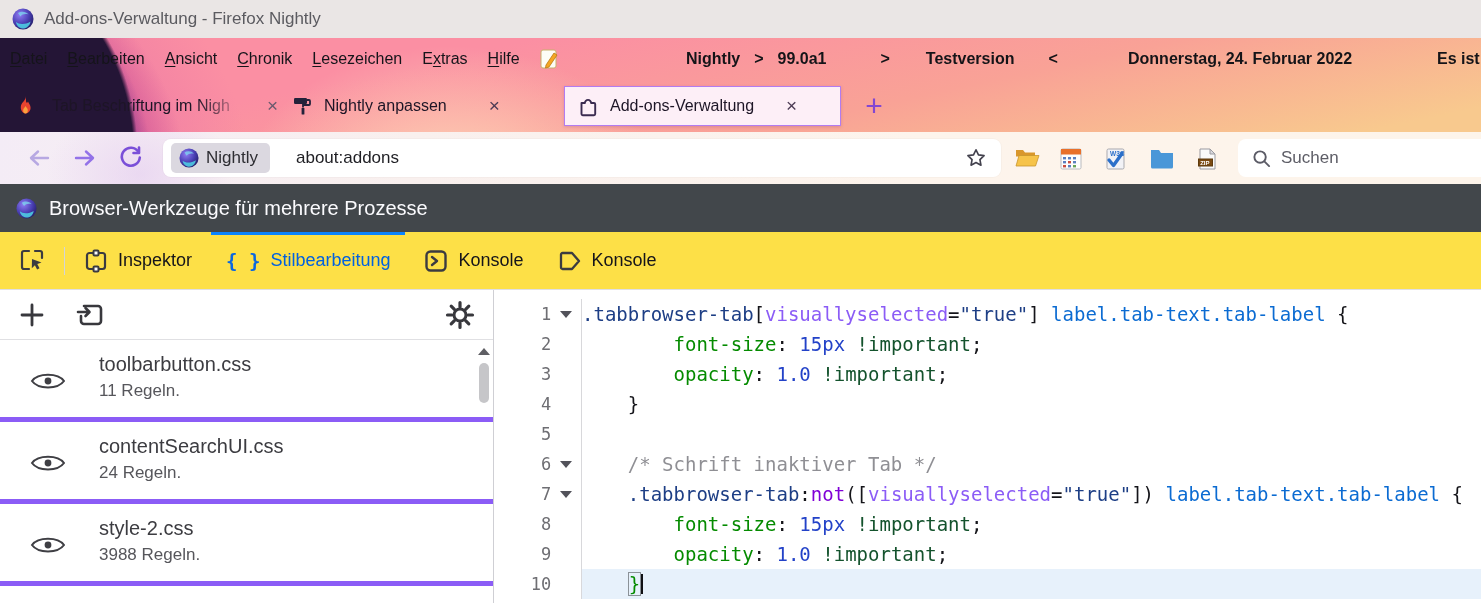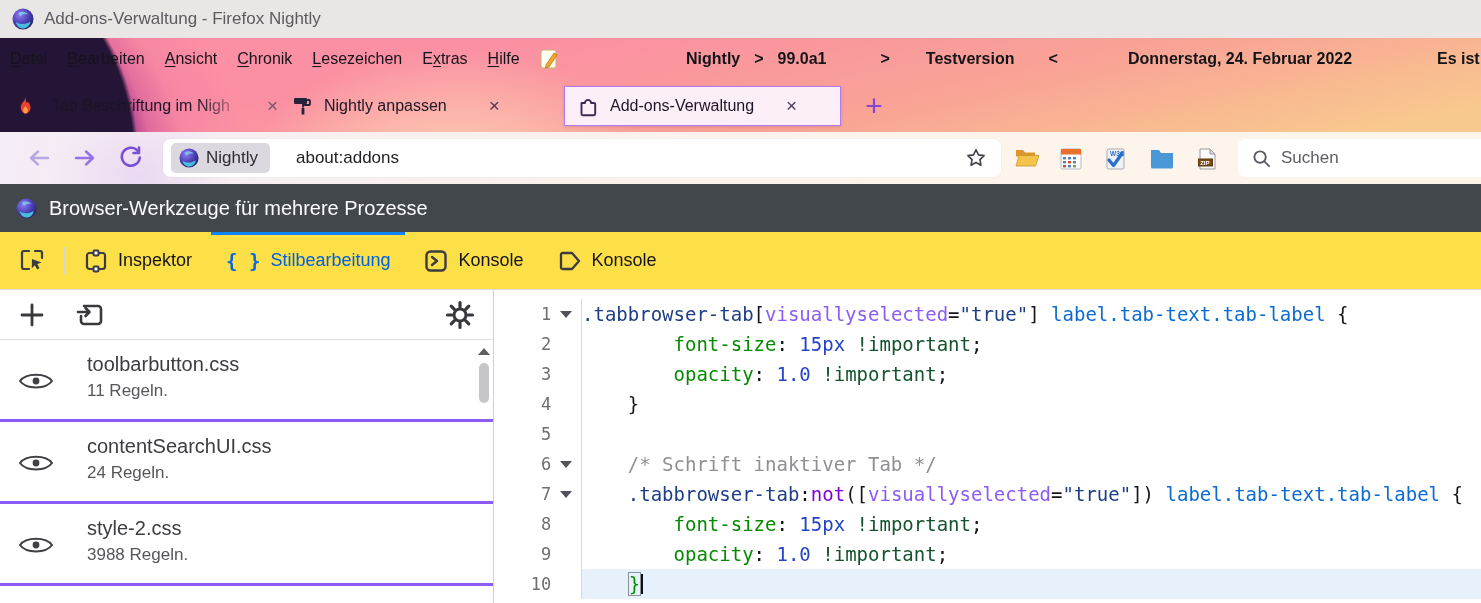--- a/index.html
+++ b/index.html
@@ -81,21 +81,21 @@
   .brace-glyph { font-family:"DejaVu Sans Mono", monospace; font-size:19px; font-weight:bold; color:#3b3b40; }
   .dt-tab.active .brace-glyph { color:#0a66e0; }
 
   .dt-main { display:flex; height:313px; }
   .se-sidebar { position:relative; width:494px; border-right:1px solid #cfcfd4; background:#fff; }
   .se-toolbar { height:50px; border-bottom:1px solid #e0e0e3; display:flex; align-items:center; }
   .se-toolbar .tb-plus { margin-left:18px; }
   .se-toolbar .tb-import { margin-left:28px; }
   .se-toolbar .tb-gear { margin-left:auto; margin-right:18px; }
   .se-list { position:relative; }
-  .se-item { height:82px; border-bottom:3px solid #8b5cf6; display:flex; padding-left:18px; }
+  .se-item { height:82px; border-bottom:5px solid #8b5cf6; display:flex; padding-left:30px; }
   .se-eye { margin-top:30px; }
   .se-texts { margin-left:33px; padding-top:13px; }
   .se-name { font-size:20px; color:#3c3c41; }
   .se-rules { font-size:17px; color:#56565b; margin-top:5px; }
   .se-scroll { position:absolute; right:1px; top:2px; width:16px; height:240px; }
   .scroll-up { width:0; height:0; margin:6px auto 0; border-left:6px solid transparent;
     border-right:6px solid transparent; border-bottom:7px solid #5f5f64; }
   .scroll-thumb { width:10px; height:40px; background:#c6c6c9; border-radius:5px; margin:8px auto 0; }
 
   

